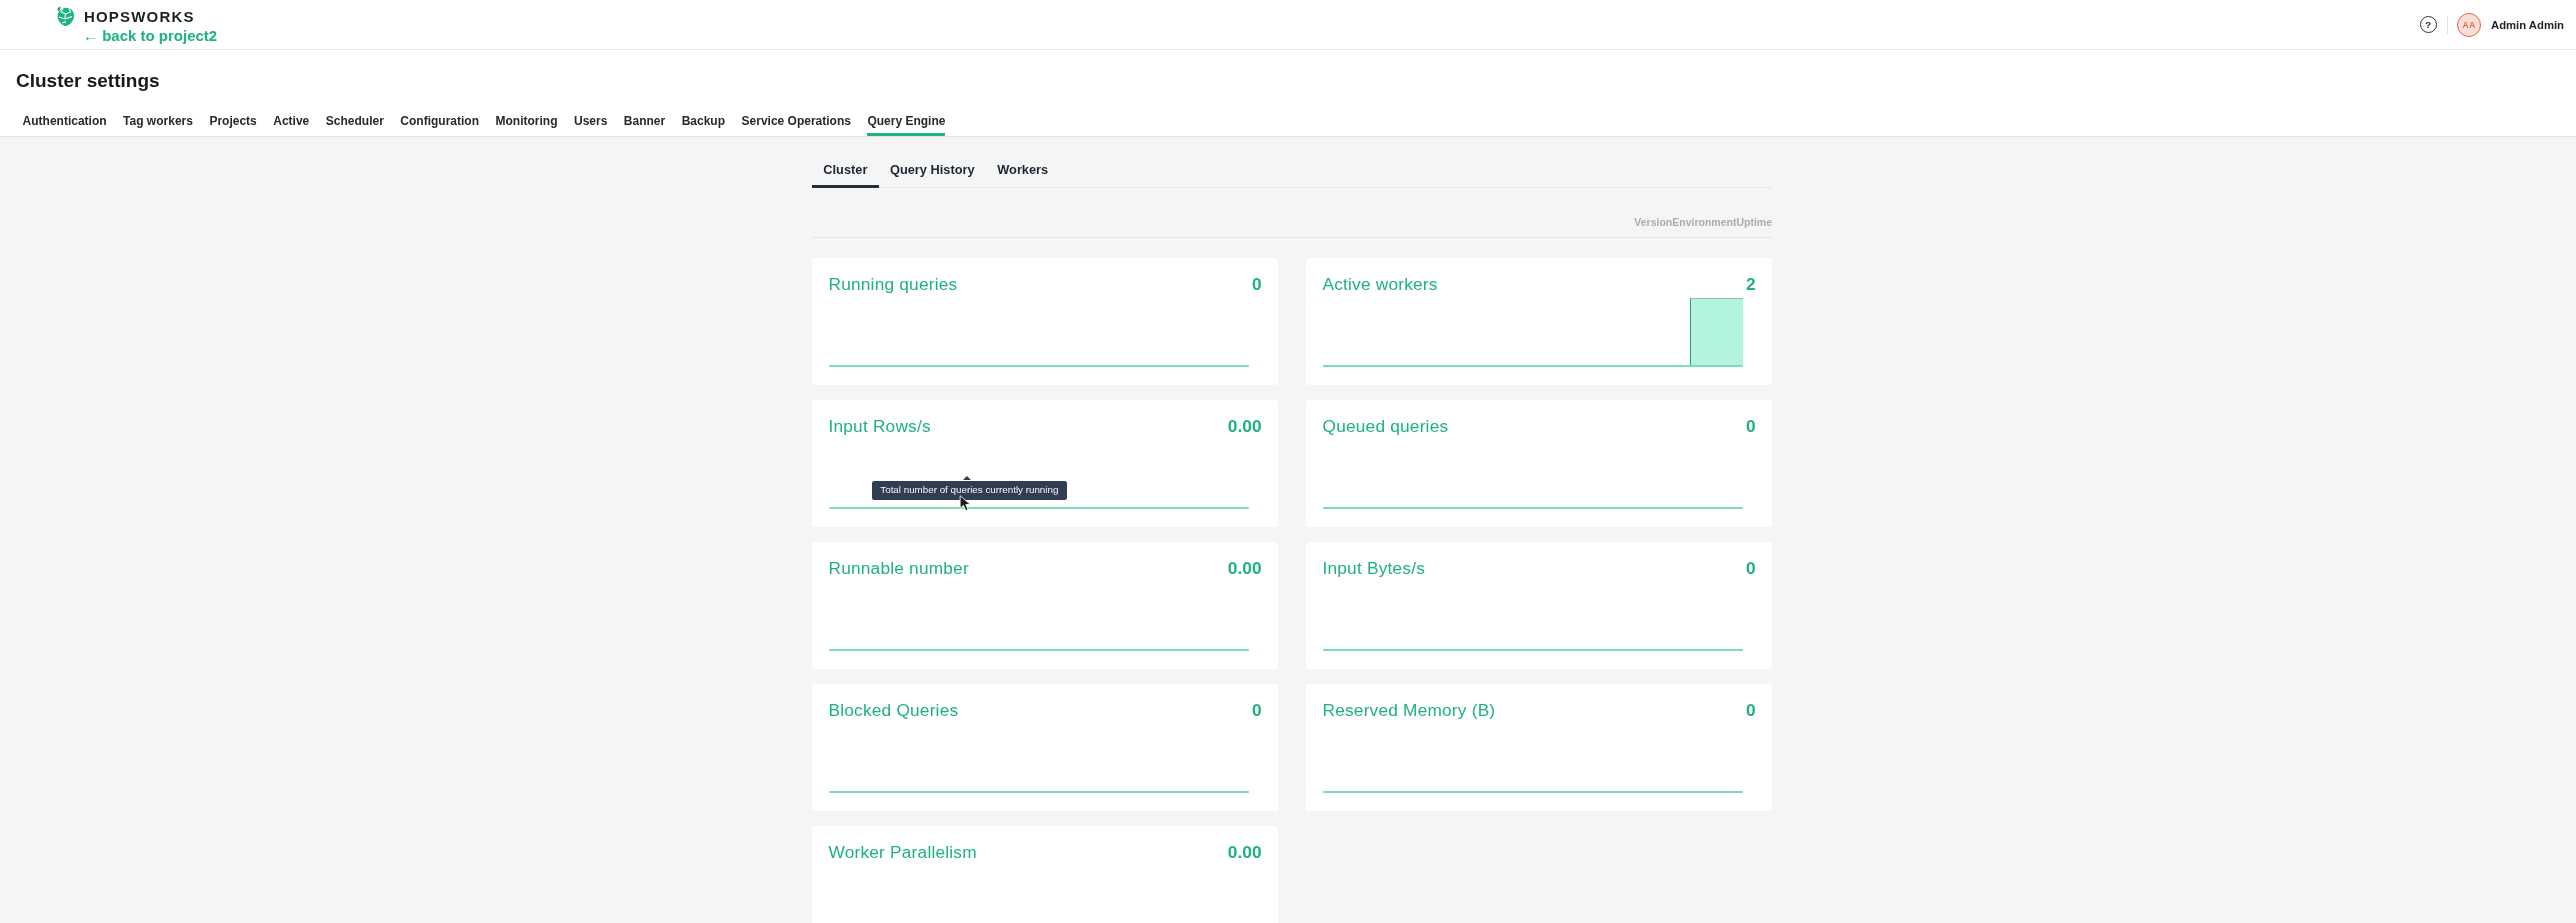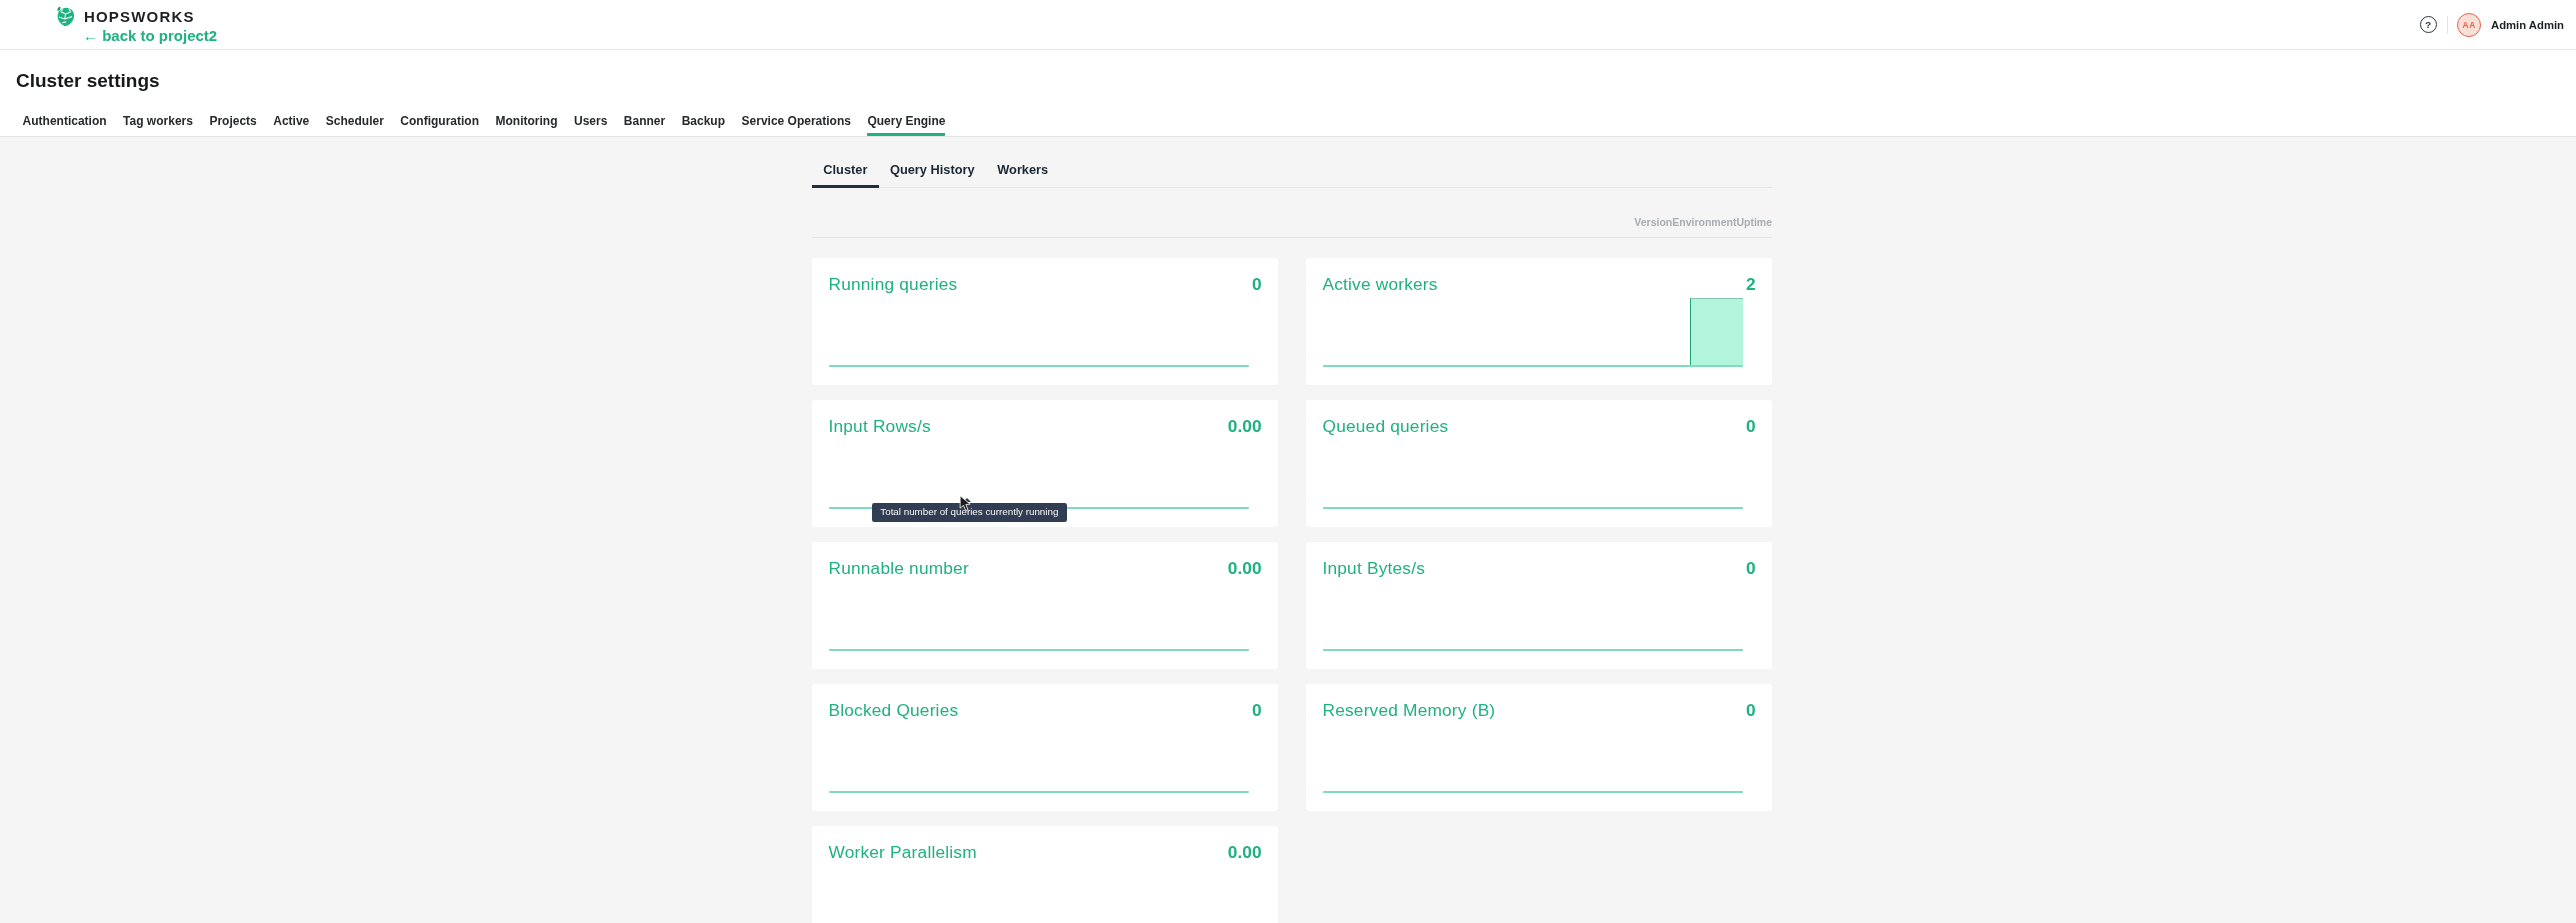--- a/index.html
+++ b/index.html
@@ -77,21 +77,21 @@
   .spark { position:absolute; left:0; right:0; bottom:0; top:0; pointer-events:none; }
   .spark-line { position:absolute; left:17.3px; right:28.6px; bottom:18px; height:1.5px; background:#7fdcba; border-radius:0.8px; }
   .spark-bar {
     display:none; position:absolute; right:28.6px; bottom:19.5px; width:53px; height:67px;
     background:#b2f5dc; border-top:1.5px solid #86c2ad; border-left:1.5px solid #1ea578;
   }
   .card.chart-step .spark-bar { display:block; }
 
   
   .tooltip {
-    position:absolute; left:872px; top:366px; z-index:5;
+    position:absolute; left:872px; top:344px; z-index:5;
     background:#313d52; color:#f6f7f9;
     font-size:9.8px; font-weight:500;
     padding:3.8px 8.3px 4.5px; border-radius:2.3px; white-space:nowrap;
   }
   .tooltip::before {
     content:""; position:absolute; top:-4.5px; left:91px;
     border-left:4.5px solid transparent; border-right:4.5px solid transparent;
     border-bottom:4.5px solid #313d52;
   }
   .cursor { position:absolute; left:959px; top:358px; z-index:6; }

